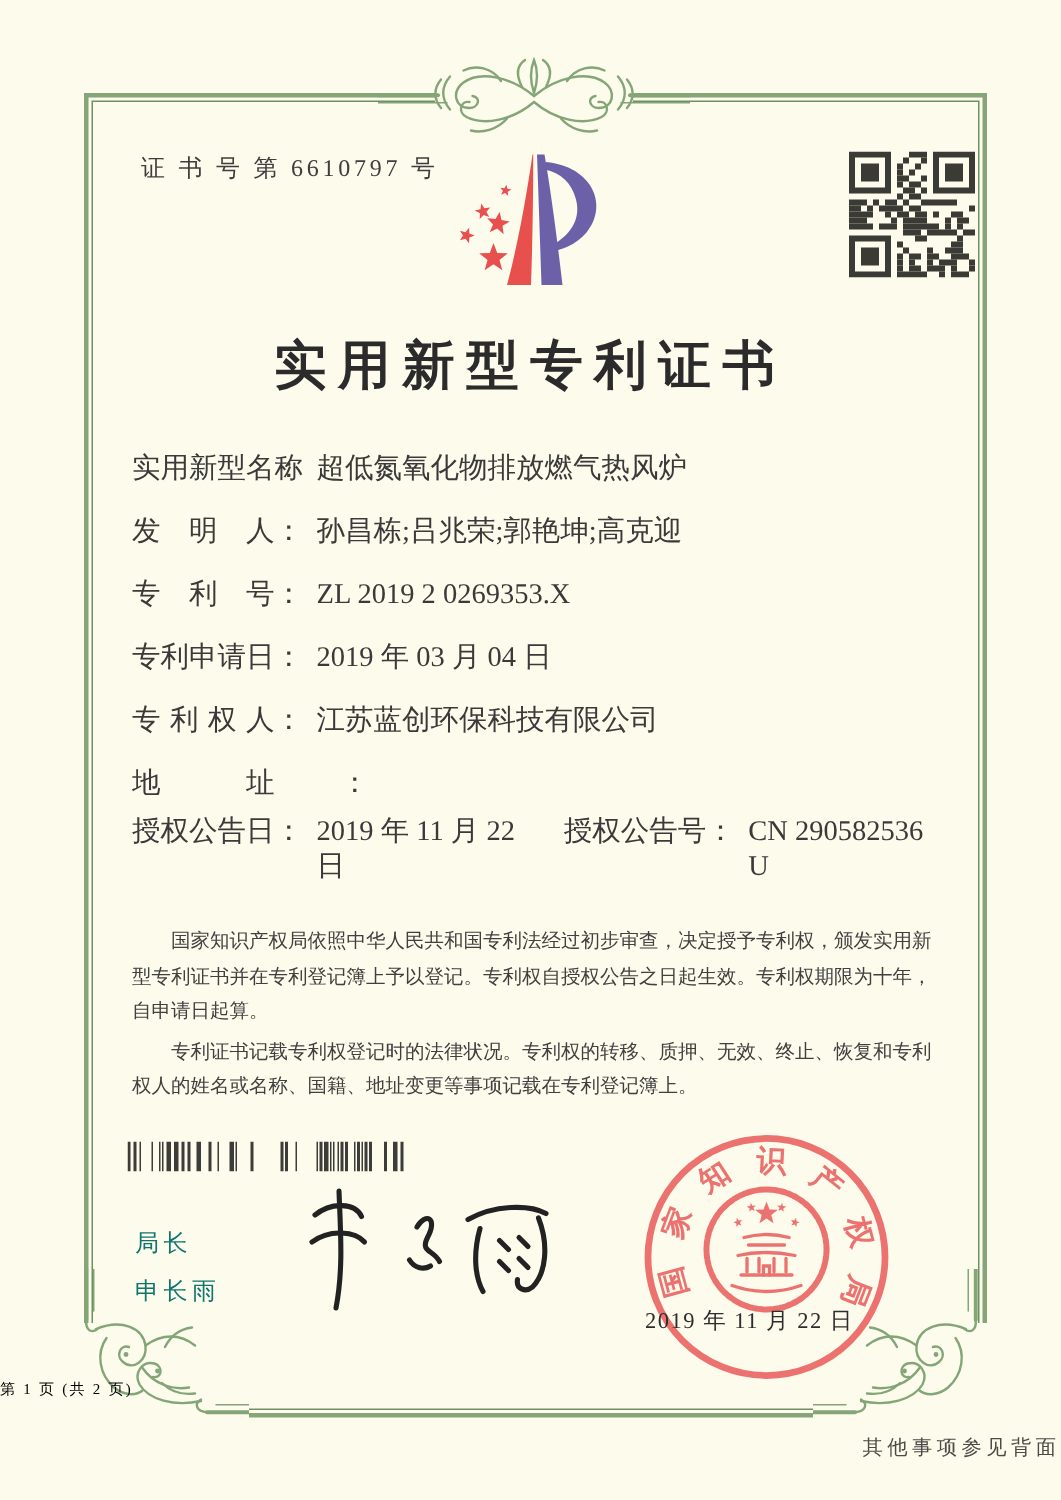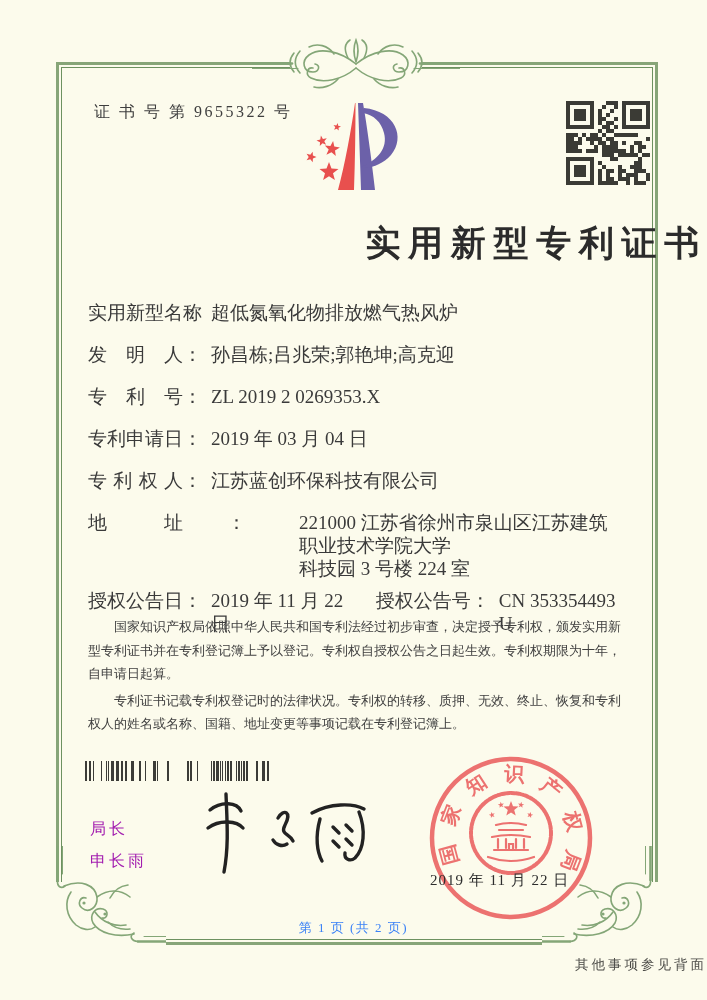--- a/index.html
+++ b/index.html
@@ -18,44 +18,44 @@
   .cert-border-inner{
     position:absolute;inset:2px;
     border:1px solid #6d9160;
   }
   .cert-no{
     left:94px;top:102px;font-size:16px;letter-spacing:2.5px;color:#3e3e3e;
   }
   .logo{left:298px;top:96px;width:112px;height:102px;}
   .qr{left:566px;top:101px;width:84px;height:84px;}
   .title{
-    left:0;right:0;top:220px;text-align:right;
+    left:0;right:0;top:220px;text-align:center;
     font-size:35px;font-weight:600;letter-spacing:0.22em;color:#2b2b2b;
   }
   .fields{left:88px;top:301px;width:534px;font-size:19px;color:#3a3a3a;}
   .frow{display:flex;margin-bottom:19px;line-height:23px;align-items:flex-start;}
   .flabel{
     flex:0 0 95px;width:95px;
     text-align:justify;text-align-last:justify;text-justify:inter-character;
     white-space:nowrap;
   }
   .fcolon{flex:0 0 auto;}
   .fvalue{padding-left:9px;}
   .pair2{display:flex;margin-left:16px;line-height:23px;}
   .paras{left:88px;top:615px;width:534px;font-size:13px;line-height:23.5px;color:#404040;}
   .paras p{margin:0 0 3px 0;text-indent:2em;}
   .barcode{left:85px;top:761px;width:188px;height:20px;}
-  .director-block{left:90px;top:819px;font-size:16px;color:#a21caf;letter-spacing:3px;}
+  .director-block{left:90px;top:819px;font-size:16px;color:#0f766e;letter-spacing:3px;}
   .director-block div{margin-bottom:11px;}
   .signature{left:196px;top:786px;width:172px;height:92px;}
   .seal{left:426px;top:753px;width:170px;height:170px;opacity:0.95;}
   .seal-ch{font-size:20px;font-weight:bold;fill:#ec6b6a;text-anchor:middle;
            font-family:"Liberation Serif","DejaVu Serif",serif;}
   .seal-date{left:430px;top:871px;width:170px;font-size:15px;color:#2d2d2d;letter-spacing:1px;}
-  .page-info{left:0;right:0;top:919px;text-align:center;font-size:13px;color:#3b82f6;letter-spacing:1.5px;}
+  .page-info{left:0;right:0;top:919px;font-size:10px;color:#000000;letter-spacing:1.5px;}
   .back-note{left:0;right:0;top:956px;text-align:right;font-size:13.5px;color:#4a4a46;letter-spacing:3px;}
   .orn{pointer-events:none;}
   .orn path{fill:none;stroke:#84a677;stroke-width:1.6;stroke-linecap:round;}
   .orn .stub2{stroke-width:2.6;}
   .orn .stub1{stroke-width:1;}
   .mask{fill:#fcfbec;stroke:none;}
   .sig path{fill:none;stroke:#222;stroke-width:3.4;stroke-linecap:round;stroke-linejoin:round;}
   .seal-line{fill:none;stroke:#ec6b6a;stroke-linecap:round;}
 </style>
 </head>
@@ -107,21 +107,21 @@
     <circle cx="55" cy="68" r="1.6" fill="#84a677" stroke="none"></circle>
   </g>
 </svg>
 
 <svg class="abs orn" style="left:542px;top:846px;" width="116" height="104" viewBox="0 0 116 104">
   <rect class="mask" x="98" y="36" width="18" height="68"></rect>
   <rect class="mask" x="0" y="86" width="116" height="18"></rect>
   <use href="#corner-flourish" transform="translate(116,0) scale(-1,1)"></use>
 </svg>
 
-<div class="abs cert-no">证 书 号 第 9655322 号</div>
+<div class="abs cert-no">证 书 号 第 6610797 号</div>
 
 <svg class="abs logo" viewBox="0 0 112 102">
   <path d="M57,7 C53,35 47,68 40,94 L56,94 C57,65 57.5,35 57.5,7 Z" fill="#e8504e"></path>
   <path d="M60,7 C61,35 62,65 63,94 L77,94 C73,60 69,30 65,7 Z" fill="#6c61a9"></path>
   <path d="M66,12 C97,15 108,41 93,59 C84,69 72,73 63,71 C80,64 90,52 86,37 C83,26 76,19 65,17 Z" fill="#6c61a9"></path>
   <polygon fill="#e8504e" points="39.7,27.1 40.2,29.8 43.0,30.4 40.5,31.8 40.8,34.6 38.7,32.7 36.1,33.8 37.3,31.2 35.5,29.1 38.3,29.5"></polygon>
   <polygon fill="#e8504e" points="22.9,39.6 24.9,42.9 28.8,42.3 26.3,45.2 28.1,48.7 24.5,47.3 21.8,50.0 22.0,46.2 18.5,44.4 22.3,43.5"></polygon>
   <polygon fill="#e8504e" points="35.1,45.1 36.3,50.6 41.9,51.6 37.0,54.5 37.8,60.1 33.5,56.3 28.4,58.8 30.7,53.6 26.8,49.5 32.4,50.0"></polygon>
   <polygon fill="#e8504e" points="14.7,55.8 14.9,59.6 18.5,61.0 14.9,62.4 14.7,66.2 12.3,63.2 8.6,64.2 10.7,61.0 8.6,57.8 12.3,58.8"></polygon>
   <polygon fill="#e8504e" points="31.0,66.0 33.5,72.6 40.5,72.9 35.0,77.3 36.9,84.1 31.0,80.2 25.1,84.1 27.0,77.3 21.5,72.9 28.5,72.6"></polygon>
@@ -298,33 +298,29 @@
     <span class="fvalue">2019 年 03 月 04 日</span>
   </div>
   <div class="frow">
     <span class="flabel">专利权人</span>
       <span class="fcolon">：</span>
     <span class="fvalue">江苏蓝创环保科技有限公司</span>
   </div>
   <div class="frow" style="margin-bottom:9px;gap:44px;">
     <span class="flabel">地址</span>
       <span class="fcolon">：</span>
-    <span class="fvalue">
-      <div>221000 江苏省徐州市泉山区江苏建筑职业技术学院大学</div>
-      <div>科技园 3 号楼 224 室</div>
-    </span>
   </div>
   <div class="frow">
     <span class="flabel">授权公告日</span>
       <span class="fcolon">：</span>
     <span class="fvalue">2019 年 11 月 22 日</span>
     <span class="pair2">
       <span class="flabel">授权公告号</span>
         <span class="fcolon">：</span>
-      <span class="fvalue">CN 353354493 U</span>
+      <span class="fvalue">CN 290582536 U</span>
     </span>
   </div>
 </div>
 
 <div class="abs paras">
   <p>国家知识产权局依照中华人民共和国专利法经过初步审查，决定授予专利权，颁发实用新型专利证书并在专利登记簿上予以登记。专利权自授权公告之日起生效。专利权期限为十年，自申请日起算。</p>
   <p>专利证书记载专利权登记时的法律状况。专利权的转移、质押、无效、终止、恢复和专利权人的姓名或名称、国籍、地址变更等事项记载在专利登记簿上。</p>
 </div>
 
 <svg id="barcode-svg" class="abs barcode" viewBox="0 0 188 20">

